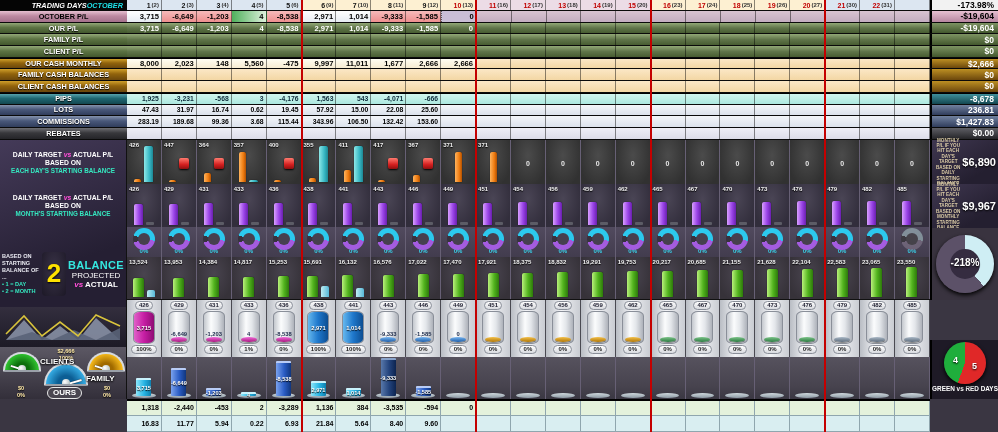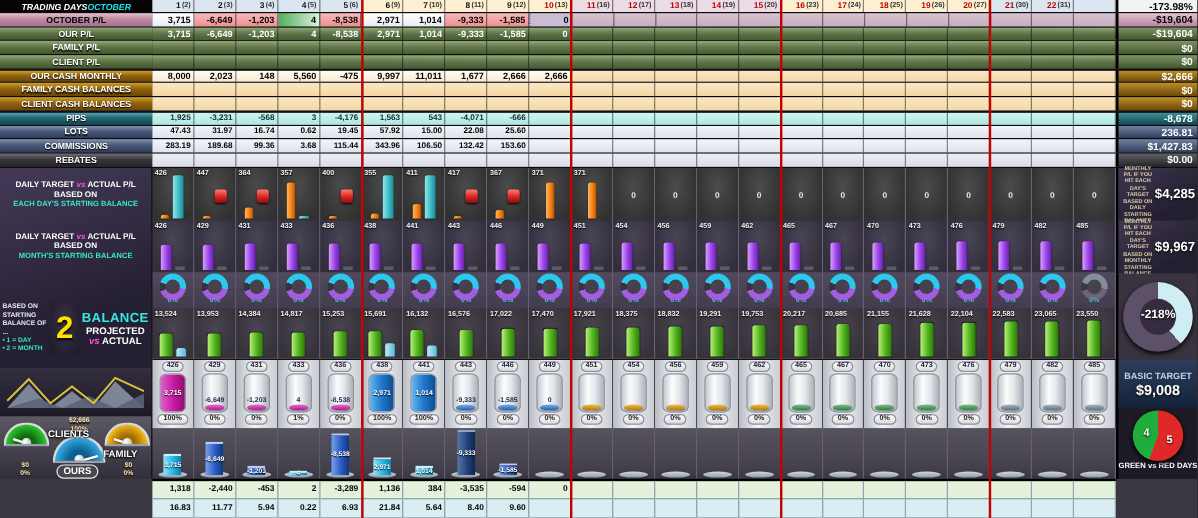--- a/index.html
+++ b/index.html
@@ -8,21 +8,21 @@
 
   
   #tbl{position:absolute;top:0;left:0;width:998px;}
   .trow{display:flex;height:11.7px;border-bottom:1px solid #0a0a0a;}
   .trow.hdr{height:11px;}
   .trow.sep{border-top:1px solid #000;}
   .lbl{width:127px;display:flex;align-items:center;justify-content:center;font-size:7.3px;font-weight:bold;white-space:nowrap;overflow:hidden;}
   .cells{width:803px;display:flex;}
   .cell{flex:1;display:flex;align-items:center;justify-content:flex-end;padding-right:2px;font-size:7.6px;font-weight:bold;border-right:1px solid rgba(0,0,0,.45);white-space:nowrap;overflow:hidden;color:#000;}
   .sum{width:68px;display:flex;align-items:center;justify-content:flex-end;padding-right:4px;font-size:8.5px;font-weight:bold;border-left:2px solid #000;}
-  .l-hdr{background:#050505;color:#fff;justify-content:center;padding:0 4px;font-style:italic;}
+  .l-hdr{background:#050505;color:#fff;justify-content:flex-end;padding:0 4px;font-style:italic;}
   .l-hdr .mon{color:#1fe0e8;}
   .l-pink{background:linear-gradient(180deg,#e6c0d1,#bd8aa2 45%,#a4718b);}
   .l-green{background:linear-gradient(180deg,#93a877,#5d7444 45%,#42572d);color:#fff;text-shadow:0 1px 1px #000;}
   .l-cash{background:linear-gradient(180deg,#cf9f2a,#91630c 45%,#6b470c);color:#fff;text-shadow:0 1px 1px #000;}
   .l-pips{background:linear-gradient(180deg,#56a2ac,#1e6671 45%,#134750);color:#fff;text-shadow:0 1px 1px #000;}
   .l-slate{background:linear-gradient(180deg,#8492ad,#49587a 45%,#303d5c);color:#fff;text-shadow:0 1px 1px #000;}
   .l-dark{background:linear-gradient(180deg,#6e6e72,#38383c 45%,#242428);color:#fff;text-shadow:0 1px 1px #000;}
   .hcell{flex:1;display:flex;align-items:center;justify-content:flex-end;padding-right:2px;border-right:1px solid rgba(0,0,0,.45);white-space:nowrap;overflow:hidden;}
   .hcell .dnum{font-size:7px;font-weight:bold;color:#111;}
   .hcell .dnum.red{color:#c00000;}
@@ -112,21 +112,21 @@
   .lp-l1 .vs{color:#ff4fd8;font-style:italic;}
   .lp-l2{font-size:6.8px;font-weight:bold;color:#fff;margin-top:1px;}
   .lp-l3{font-size:6.3px;font-weight:bold;color:#35e8c0;margin-top:1px;}
   #bpanel{height:67px;margin-top:13px;display:flex;align-items:center;padding:0 2px;}
   .bp-col1{width:47px;}
   .bp-l{font-size:5.6px;font-weight:bold;color:#e8e8f0;line-height:7px;}
   .bp-t{font-size:5.6px;font-weight:bold;color:#35e8c0;line-height:7px;}
   .bp-big{width:30px;height:44px;margin:0 2px;background:radial-gradient(ellipse at 50% 40%,#3a3348,#1c1826);border-radius:4px;color:#ffe200;font-size:26px;font-weight:bold;display:flex;align-items:center;justify-content:center;text-shadow:0 1px 2px #000;}
   .bp-col3{flex:1;text-align:center;}
   .bp-balance{font-size:11px;font-weight:bold;color:#35e8e0;letter-spacing:.3px;}
-  .bp-proj{font-size:8px;font-weight:bold;color:#fff;text-align:center;}
+  .bp-proj{font-size:8px;font-weight:normal;color:#fff;text-align:center;}
   .bp-vs{font-size:8px;font-weight:bold;color:#fff;}
   .bp-vs .vs{color:#ff4fd8;font-style:italic;}
   #spark{top:307px;height:40px;background:linear-gradient(180deg,#332e3e,#1d1a26);border-right:1px solid #111;display:flex;align-items:center;justify-content:center;}
   #gpanel{top:347px;height:52px;background:linear-gradient(180deg,#5c5864,#332f3a);border-right:1px solid #111;}
   .gauge{position:absolute;border:2px solid #d6dade;border-bottom:2px solid #9aa0a8;border-radius:50px 50px 4px 4px;overflow:hidden;}
   .gauge .ndl{position:absolute;left:50%;bottom:0;width:2px;height:80%;background:#fff;transform-origin:bottom center;box-shadow:0 0 1px #000;}
   .gauge::after{content:"";position:absolute;left:50%;bottom:-3px;width:8px;height:8px;margin-left:-4px;border-radius:50%;background:radial-gradient(circle at 35% 35%,#fff,#9aa);}
   #g-clients{left:3px;top:5px;width:38px;height:20px;background:radial-gradient(circle at 50% 100%,#0c6e0c 30%,#34cc34 75%,#0a5c0a);}
   #g-ours{left:44px;top:16px;width:44px;height:23px;background:radial-gradient(circle at 50% 100%,#0c5e94 30%,#3ab4ec 75%,#0a4e7c);}
   #g-family{left:87px;top:5px;width:38px;height:20px;background:radial-gradient(circle at 50% 100%,#a06a00 30%,#ffc21e 75%,#8a5a00);}
@@ -1480,34 +1480,30 @@
       </div>
     <div class="glabel" style="left:2px;top:10px;margin-left:38px;">CLIENTS</div>
     <div class="gsm" style="left:10px;top:38px;width:22px;"><span>$0</span><br><span>0%</span></div>
     <div id="ours-pill">OURS</div>
     <div class="glabel" style="left:86px;top:27px;">FAMILY</div>
     <div class="gsm" style="left:96px;top:38px;width:22px;"><span>$0</span><br><span>0%</span></div>
   </div>
 
   <div class="rp" id="rp1">
     <div class="rptxt">MONTHLY P/L IF YOU HIT EACH DAY'S TARGET BASED ON DAILY STARTING BALANCE</div>
-    <div class="rpval">$4,285</div>
+    <div class="rpval">$6,890</div>
   </div>
   <div class="rp" id="rp2">
     <div class="rptxt">MONTHLY P/L IF YOU HIT EACH DAY'S TARGET BASED ON MONTHLY STARTING BALANCE</div>
     <div class="rpval">$9,967</div>
   </div>
   <div class="rp" id="rpd">
     <div id="bigdonut">
       <div class="pct">-218%</div>
     </div>
-  </div>
-  <div class="rp" id="rpb">
-    <div class="t">BASIC TARGET</div>
-    <div class="v">$9,008</div>
   </div>
   <div class="rp" id="rpp">
     <div id="pie">
       <div class="g">4</div>
       <div class="r">5</div>
     </div>
     <div id="piecap">GREEN vs RED DAYS</div>
   </div>
 <div class="redline" style="left: 300.565px;"></div>
     <div class="redline" style="left: 475.13px;"></div>

